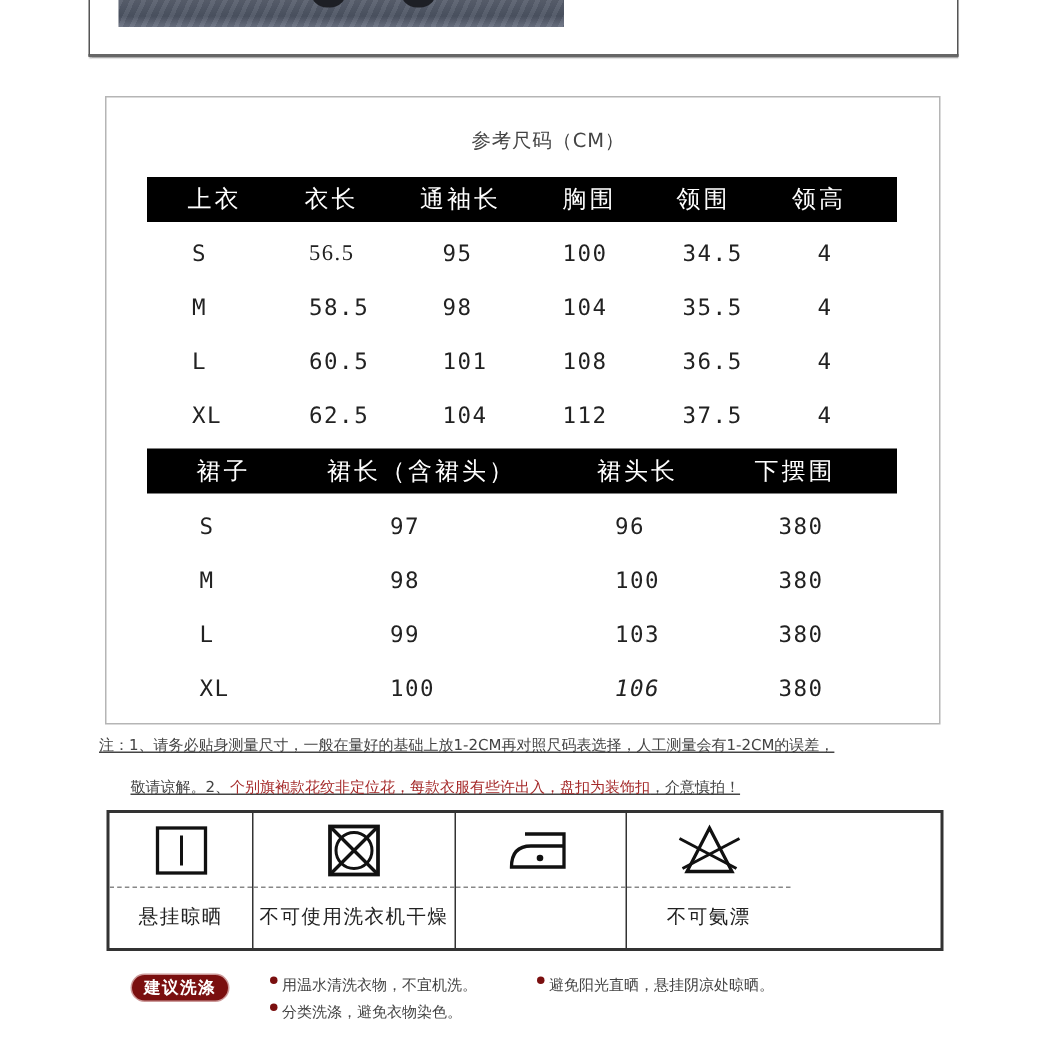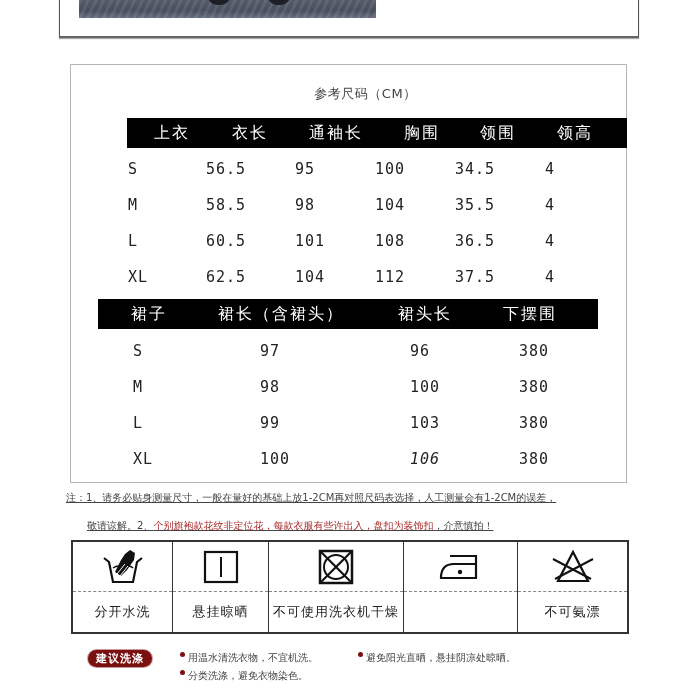--- a/index.html
+++ b/index.html
@@ -48,32 +48,32 @@
 <div class="top-frame"></div>
 <div class="top-photo">
   <div class="noise"></div>
   <div class="shoe" style="left:128px;"></div>
   <div class="shoe" style="left:188px;"></div>
 </div>
 
 <div class="chart-box">
   <div class="chart-title">参考尺码（CM）</div>
 
-  <div class="hdr-bar" style="top:53px;margin-left:29px;">
+  <div class="hdr-bar" style="top:53px;">
     <span style="left:27px;">上衣</span>
     <span style="left:105px;">衣长</span>
     <span style="left:182px;">通袖长</span>
     <span style="left:277px;">胸围</span>
     <span style="left:353px;">领围</span>
     <span style="left:430px;">领高</span>
   </div>
 
   <div class="row" style="top:94px;">
     <span style="left:57px;">S</span>
-    <span style="left:135px;">56.5</span>
+    <span style="left:135px;font-family:Liberation Serif, serif;">56.5</span>
     <span style="left:224px;">95</span>
     <span style="left:304px;">100</span>
     <span style="left:384px;">34.5</span>
     <span style="left:474px;">4</span>
   </div>
   <div class="row" style="top:130px;">
     <span style="left:57px;">M</span>
     <span style="left:135px;">58.5</span>
     <span style="left:224px;">98</span>
     <span style="left:304px;">104</span>
@@ -129,31 +129,20 @@
     <span style="left:448px;">380</span>
   </div>
 </div>
 
 <div class="notes">
   <div>注：1、请务必贴身测量尺寸，一般在量好的基础上放1-2CM再对照尺码表选择，人工测量会有1-2CM的误差，</div>
   <div class="indent"><span>敬请谅解。2、</span><span class="red">个别旗袍款花纹非定位花，每款衣服有些许出入，盘扣为装饰扣</span><span>，介意慎拍！</span></div>
 </div>
 
 <div class="care">
-  <div class="care-col" style="width:100px;">
-    <div class="care-icon">
-      <svg width="48" height="38" viewBox="0 0 48 38">
-        <path d="M5 10 L10 14 L14 34 L34 34 L38 14 L43 10" fill="none" stroke="#111" stroke-width="2.2"></path>
-        <path d="M14 20 Q20 16 24 20 Q30 16 34 20" fill="none" stroke="#111" stroke-width="1.5"></path>
-        <path d="M16 24 L22 12 L26 6 L31 2 L36 5 L35 12 L28 22 L22 28 Z" fill="#111"></path>
-        <path d="M18 26 L26 16 M21 28 L29 18 M24 29 L31 21" stroke="#fff" stroke-width="1"></path>
-      </svg>
-    </div>
-    <div class="care-label">分开水洗</div>
-  </div>
   <div class="care-col" style="width:96px;">
     <div class="care-icon">
       <svg width="36" height="34" viewBox="0 0 36 34">
         <rect x="2" y="2" width="32" height="30" fill="none" stroke="#111" stroke-width="2.2"></rect>
         <line x1="18" y1="7" x2="18" y2="27" stroke="#111" stroke-width="2"></line>
       </svg>
     </div>
     <div class="care-label">悬挂晾晒</div>
   </div>
   <div class="care-col" style="width:135px;">

